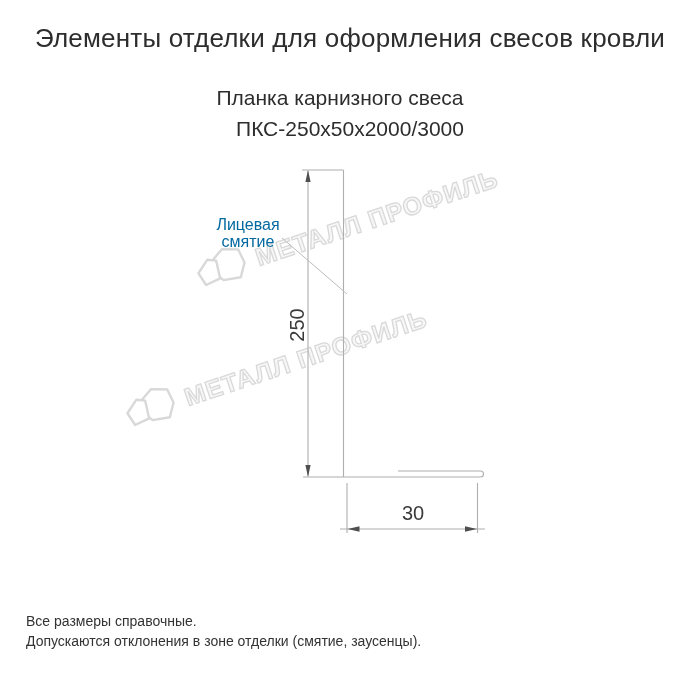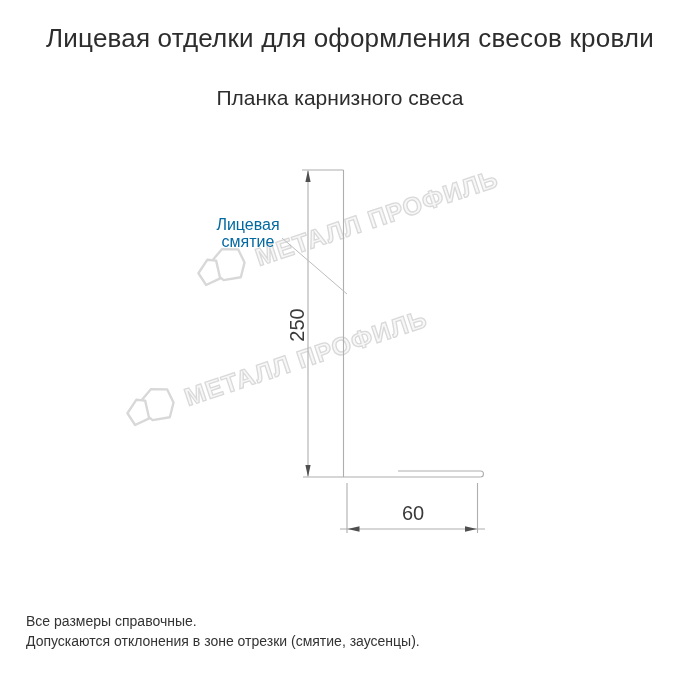--- a/index.html
+++ b/index.html
@@ -47,22 +47,23 @@
   .footer-notes{
     position:absolute;left:26px;top:611px;z-index:3;
     font-size:14px;line-height:20px;color:#333333;
   }
 </style>
 </head>
 <body>
 
 <div class="page">
 
-  <div class="title">Лицевая отделки для оформления свесов кровли</div>
+  <div class="title">Элементы отделки для оформления свесов кровли</div>
   <div class="subtitle">Планка карнизного свеса</div>
+  <div class="product-code">ПКС-250х50х2000/3000</div>
 
   <div class="watermark wm-a">
     <svg class="wm-icon" width="58" height="48" viewBox="0 0 64 52">
       <g stroke="#d8d8d8" stroke-width="2.6" fill="#ffffff" stroke-linejoin="round">
         <path d="M27 13 L40 5 L57 11 L59 27 L50 41 L31 38 L24 27 Z"></path>
         <path d="M7 22 L21 11 L30 15 L28 35 L11 37 Z"></path>
       </g>
     </svg>
     <span class="wm-text">МЕТАЛЛ ПРОФИЛЬ</span>
   </div>
@@ -99,20 +100,20 @@
     <polygon class="arr" points="347.5,529 359.5,526.3 359.5,531.7"></polygon>
     <polygon class="arr" points="477,529 465,526.3 465,531.7"></polygon>
   </svg>
 
   <div class="face-label">
     <div>Лицевая</div>
     <div>смятие</div>
   </div>
 
   <span class="dim-text dim-250">250</span>
-  <span class="dim-text dim-50">60</span>
+  <span class="dim-text dim-50">30</span>
 
   <div class="footer-notes">
     <div>Все размеры справочные.</div>
-    <div>Допускаются отклонения в зоне отрезки (смятие, заусенцы).</div>
+    <div>Допускаются отклонения в зоне отделки (смятие, заусенцы).</div>
   </div>
 
 </div>
 
 </body></html>

